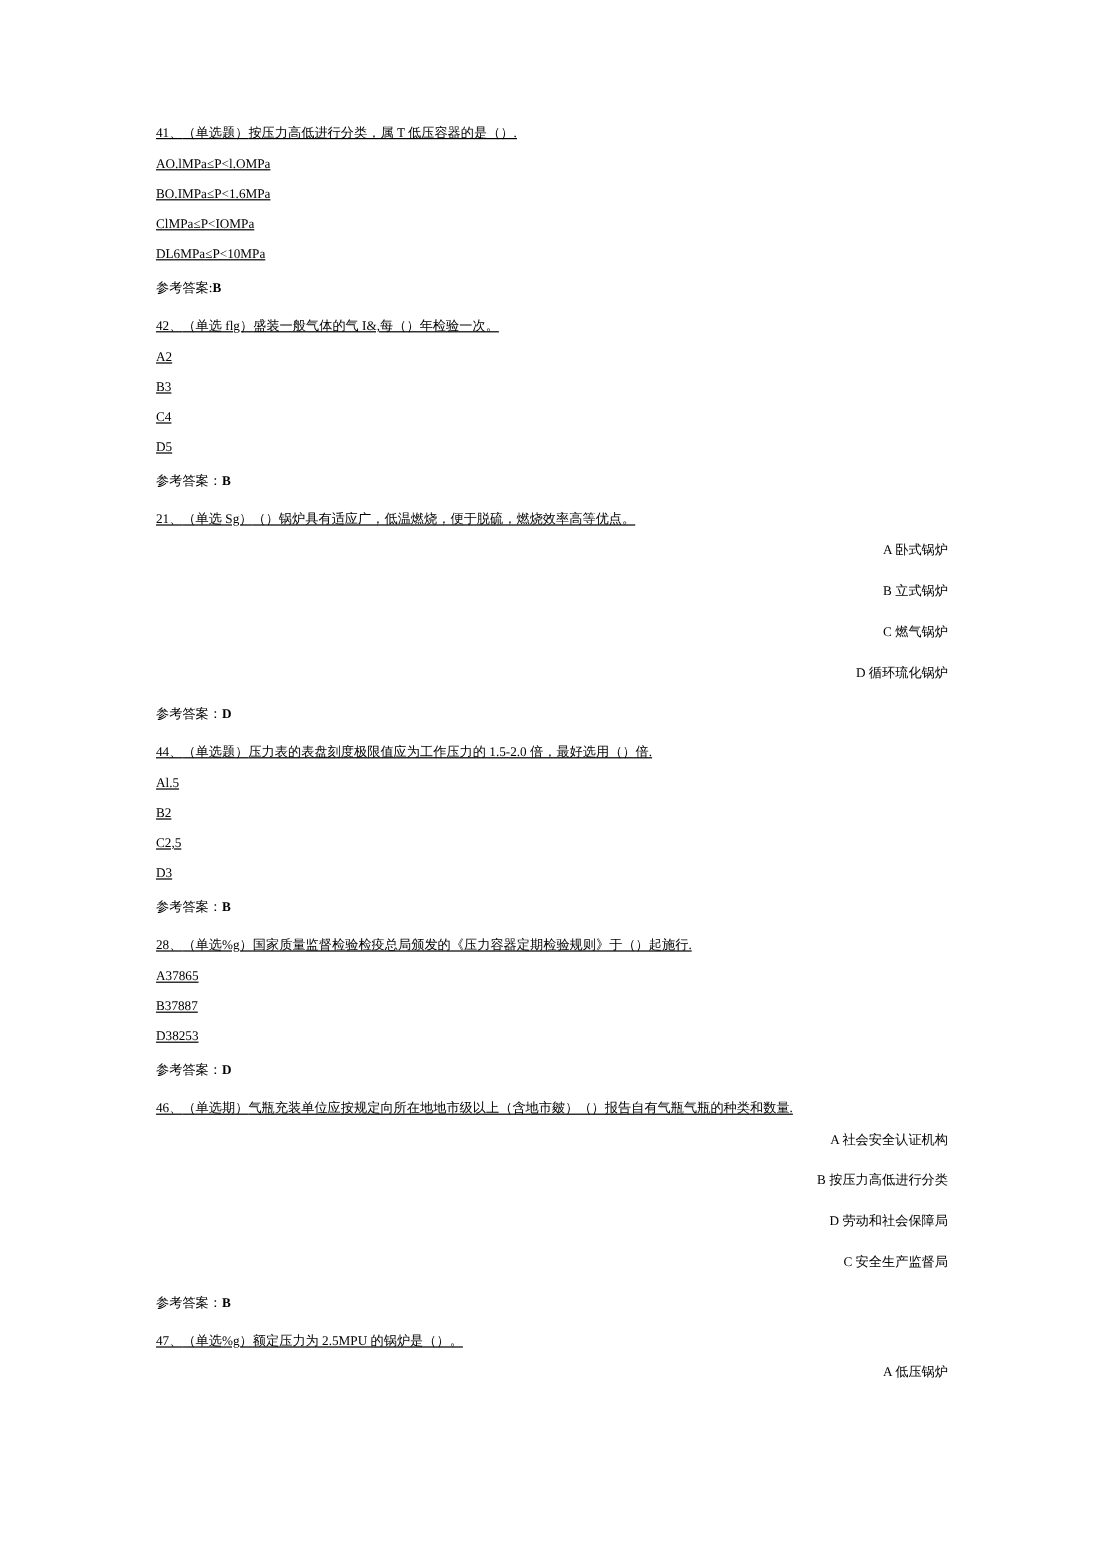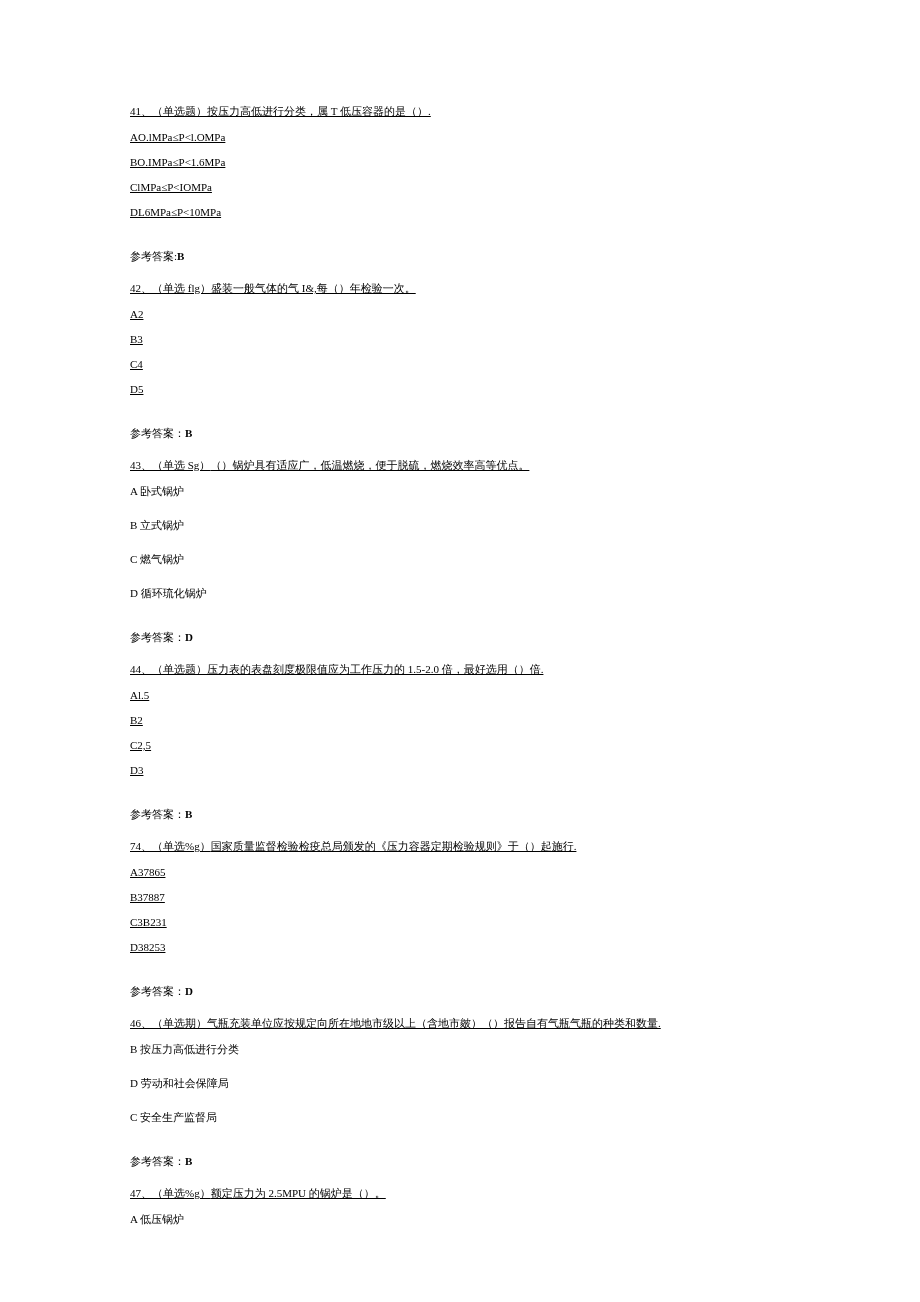--- a/index.html
+++ b/index.html
@@ -25,24 +25,25 @@
       text-decoration: underline;
     }
     .option {
       margin-bottom: 3px;
       line-height: 2;
       text-decoration: underline;
     }
     .option-spaced {
       margin-bottom: 12px;
       line-height: 2;
+      text-align: right;
     }
     .answer {
       margin-bottom: 10px;
-      margin-top: 22px;
+      margin-top: 6px;
       line-height: 2;
     }
     .bold {
       font-weight: bold;
     }
   </style>
 </head>
 <body>
 
 <div id="content">
@@ -56,45 +57,45 @@
     </div>
     <div class="question-block">
       <div class="question-text"><span>42、</span><span>（单选 flg）</span><span>盛装一般气体的气 I&amp;,每（）年检验一次。</span></div>
       <div class="option">A2</div>
       <div class="option">B3</div>
       <div class="option">C4</div>
       <div class="option">D5</div>
       <div class="answer"><span>参考答案：</span><span class="bold">B</span></div>
     </div>
     <div class="question-block">
-      <div class="question-text"><span>43、</span><span>（单选 Sg）</span><span>（）锅炉具有适应广，低温燃烧，便于脱硫，燃烧效率高等优点。</span></div>
+      <div class="question-text"><span>21、</span><span>（单选 Sg）</span><span>（）锅炉具有适应广，低温燃烧，便于脱硫，燃烧效率高等优点。</span></div>
       <div class="option-spaced">A 卧式锅炉</div>
       <div class="option-spaced">B 立式锅炉</div>
       <div class="option-spaced">C 燃气锅炉</div>
       <div class="option-spaced">D 循环琉化锅炉</div>
       <div class="answer"><span>参考答案：</span><span class="bold">D</span></div>
     </div>
     <div class="question-block">
       <div class="question-text"><span>44、</span><span>（单选题）</span><span>压力表的表盘刻度极限值应为工作压力的 1.5-2.0 倍，最好选用（）倍.</span></div>
       <div class="option">Al.5</div>
       <div class="option">B2</div>
       <div class="option">C2,5</div>
       <div class="option">D3</div>
       <div class="answer"><span>参考答案：</span><span class="bold">B</span></div>
     </div>
     <div class="question-block">
-      <div class="question-text"><span>74、</span><span>（单选%g）</span><span>国家质量监督检验检疫总局颁发的《压力容器定期检验规则》于（）起施行.</span></div>
+      <div class="question-text"><span>28、</span><span>（单选%g）</span><span>国家质量监督检验检疫总局颁发的《压力容器定期检验规则》于（）起施行.</span></div>
       <div class="option">A37865</div>
       <div class="option">B37887</div>
-      <div class="option">C3B231</div>
       <div class="option">D38253</div>
       <div class="answer"><span>参考答案：</span><span class="bold">D</span></div>
     </div>
     <div class="question-block">
       <div class="question-text"><span>46、</span><span>（单选期）</span><span>气瓶充装单位应按规定向所在地地市级以上（含地市皴）（）报告自有气瓶气瓶的种类和数量.</span></div>
+      <div class="option-spaced">A 社会安全认证机构</div>
       <div class="option-spaced">B 按压力高低进行分类</div>
       <div class="option-spaced">D 劳动和社会保障局</div>
       <div class="option-spaced">C 安全生产监督局</div>
       <div class="answer"><span>参考答案：</span><span class="bold">B</span></div>
     </div>
     <div class="question-block">
       <div class="question-text"><span>47、</span><span>（单选%g）</span><span>额定压力为 2.5MPU 的锅炉是（）。</span></div>
       <div class="option-spaced">A 低压锅炉</div>
     </div>
   </div>

